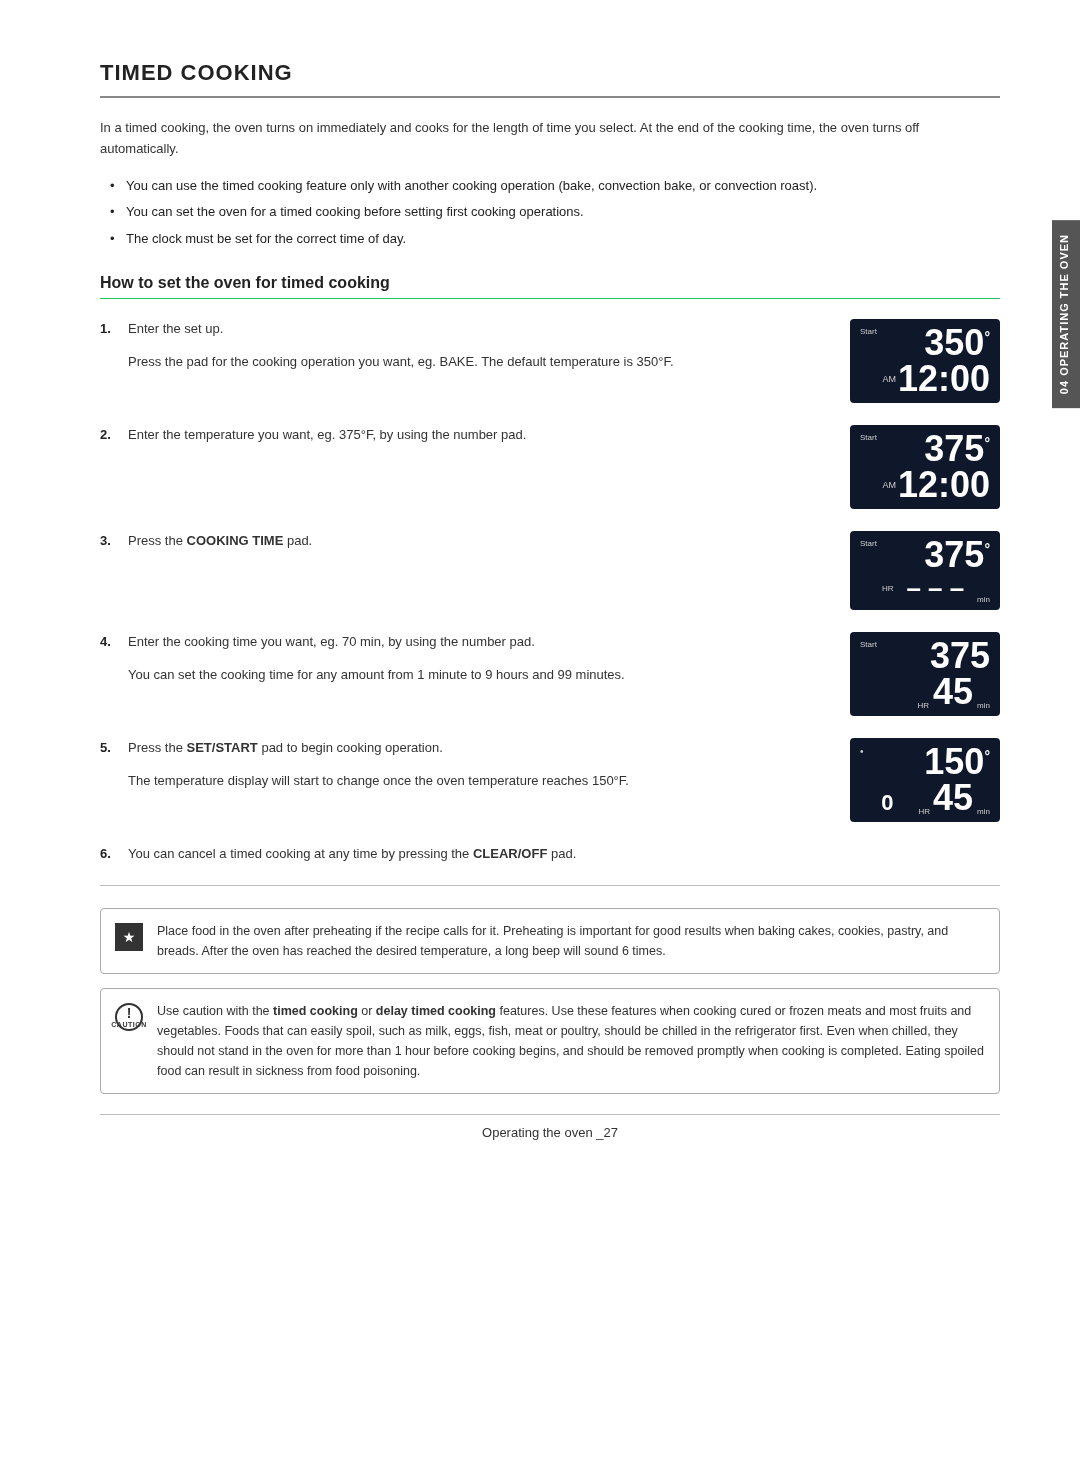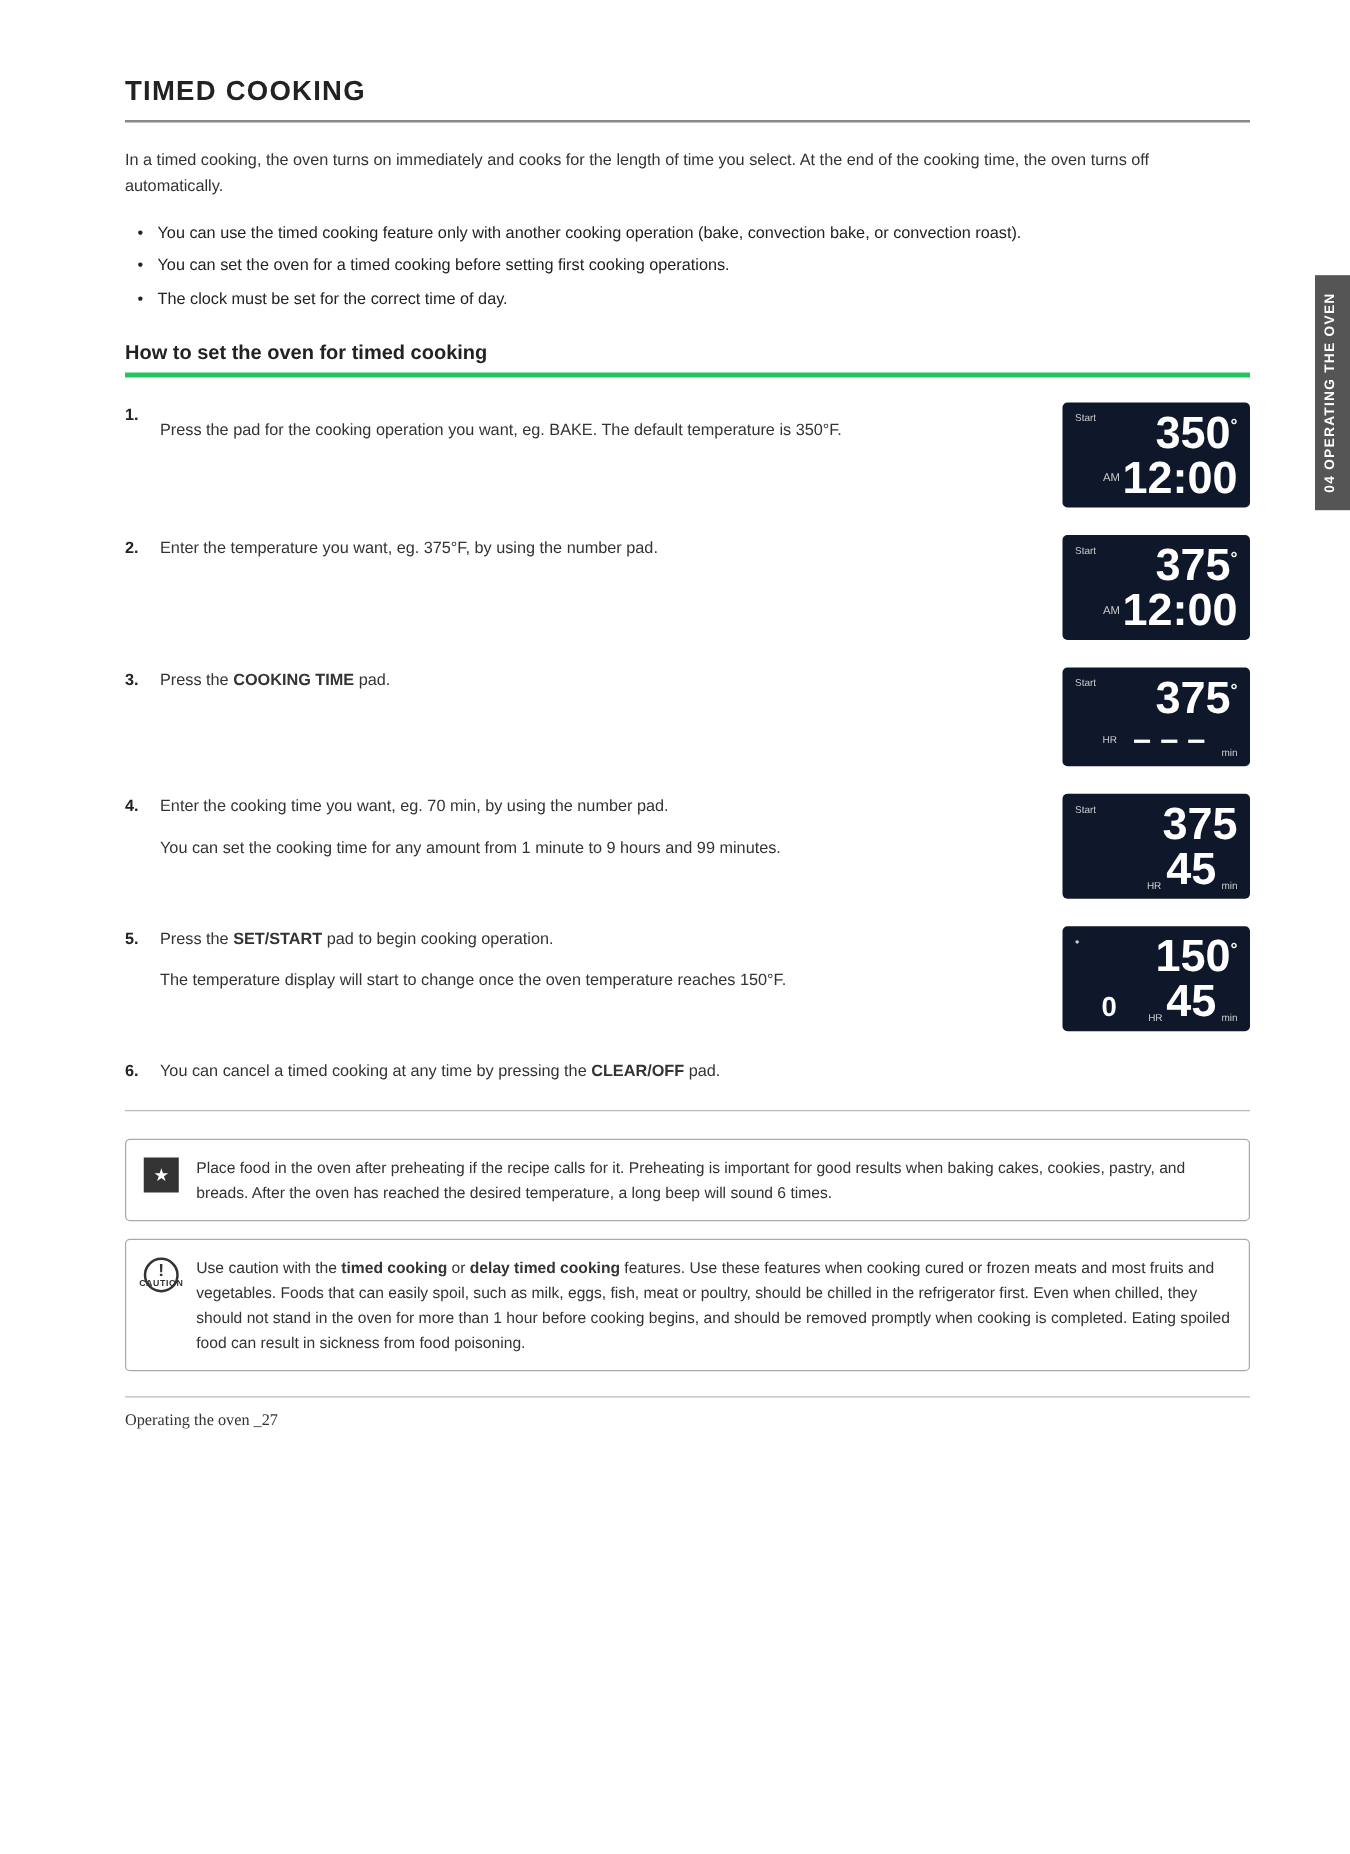--- a/index.html
+++ b/index.html
@@ -72,21 +72,21 @@
       content: "•";
       position: absolute;
       left: 0;
     }
 
     
     .section-heading {
       font-size: 16px;
       font-weight: bold;
       color: #222;
-      border-bottom: 4px solid #22c55e;
+      border-bottom: 1px solid #22c55e;
       padding-bottom: 6px;
       margin-bottom: 20px;
     }
 
     
     .steps-area {
       position: relative;
     }
 
     
@@ -245,27 +245,26 @@
       letter-spacing: 0.5px;
     }
 
     .note-text {
       font-size: 12.5px;
       line-height: 1.6;
       color: #333;
     }
 
     .footer {
-      text-align: left;
+      text-align: center;
       font-size: 13px;
       color: #333;
       margin-top: 20px;
       border-top: 1px solid #bbb;
       padding-top: 10px;
-      font-family: Liberation Serif, serif;
     }
 
     .step-sub {
       margin-top: 12px;
       font-size: 13px;
     }
 
     
     .display-dashes {
       font-size: 26px;
@@ -290,20 +289,21 @@
     <li>The clock must be set for the correct time of day.</li>
   </ul>
 
   <h2 class="section-heading">How to set the oven for timed cooking</h2>
 
   <div class="steps-area">
 
     <div class="step-row">
       <div class="step-number"><span>1</span>.</div>
       <div class="step-content">
+        <p>Enter the set up.</p>
         <p class="step-sub">Press the pad for the cooking operation you want, eg. BAKE. The default temperature is 350°F.</p>
       </div>
       <div class="step-display">
         <div class="oven-display">
           <div class="top-row">
             <span class="start-label">Start</span>
             <span class="temp-display"><span>350</span><span class="degree-symbol">°</span></span>
           </div>
           <div class="bottom-row">
             <span class="am-label">AM</span>

